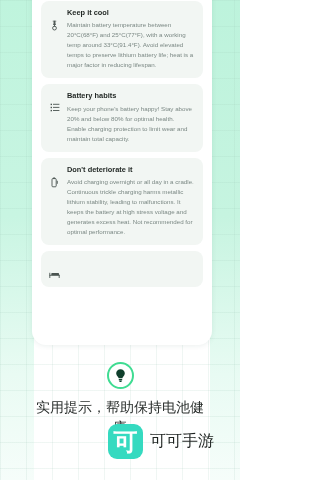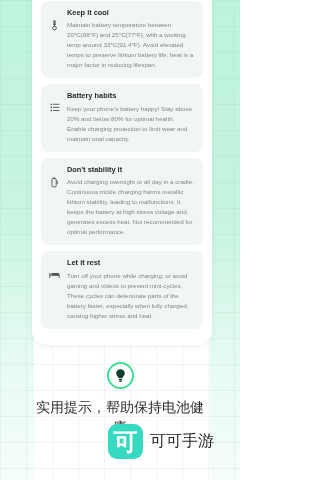--- a/index.html
+++ b/index.html
@@ -217,38 +217,34 @@
 
       <div class="card">
         <span class="card-icon">
           <svg width="7" height="11" viewBox="0 0 7 11" fill="none" stroke="currentColor" stroke-width="0.9">
             <rect x="1" y="1.6" width="4.2" height="8.2" rx="0.9"></rect>
             <path d="M2.3 1.6V0.9h1.6v0.7" stroke-linecap="round"></path>
             <path d="M6.3 4.2v2.2" stroke-linecap="round"></path>
           </svg>
         </span>
         <div class="card-body">
-          <div class="card-title">Don't stability it</div>
+          <div class="card-title">Don't deteriorate it</div>
           <p class="card-text">Avoid charging overnight or all day in a cradle. Continuous trickle charging harms metallic lithium stability, leading to malfunctions. It keeps the battery at high stress voltage and generates excess heat. Not recommended for optimal performance.</p>
         </div>
       </div>
 
       <div class="card">
         <span class="card-icon">
           <svg width="11" height="9" viewBox="0 0 11 9" fill="none" stroke="currentColor" stroke-width="0.9">
             <path d="M0.8 7.6V3.2" stroke-linecap="round"></path>
             <path d="M10.2 7.6V5.3" stroke-linecap="round"></path>
             <path d="M0.8 5.3h9.4" stroke-linecap="round"></path>
             <rect x="2.2" y="3" width="7.9" height="2.3" rx="1" fill="currentColor" stroke="none"></rect>
           </svg>
         </span>
-        <div class="card-body">
-          <div class="card-title">Let it rest</div>
-          <p class="card-text">Turn off your phone while charging, or avoid gaming and videos to prevent mini-cycles. These cycles can deteriorate parts of the battery faster, especially when fully charged, causing higher stress and heat.</p>
-        </div>
       </div>
 
     </div>
   </div>
 
   <div class="footer">
     <div class="bulb-badge">
       <svg width="13" height="15" viewBox="0 0 13 15">
         <path d="M6.5 1.2C4 1.2 2.2 3 2.2 5.3c0 1.6 0.9 2.6 1.6 3.4 0.5 0.6 0.8 1 0.8 1.6h3.8c0-0.6 0.3-1 0.8-1.6 0.7-0.8 1.6-1.8 1.6-3.4C10.8 3 9 1.2 6.5 1.2z" fill="#0f3f2c"></path>
         <rect x="4.7" y="10.9" width="3.6" height="1.5" rx="0.6" fill="#0f3f2c"></rect>

